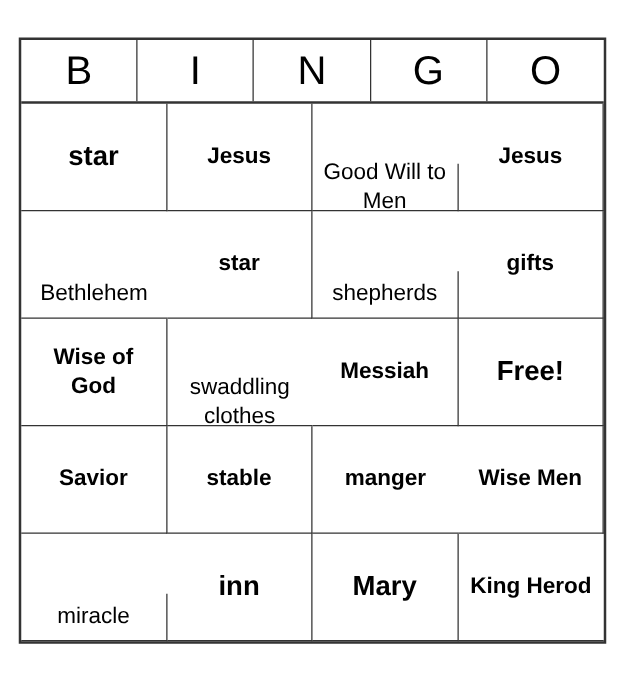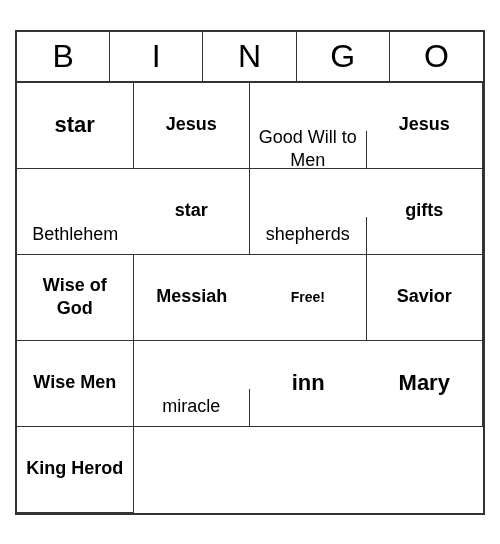--- a/index.html
+++ b/index.html
@@ -76,21 +76,21 @@
       font-size: 18px;
       font-weight: bold;
     }
 
     .bingo-cell.small {
       font-size: 18px;
       margin-top: 48px;
     }
 
     .bingo-cell.free {
-      font-size: 14px;
+      font-size: 22px;
       font-weight: bold;
     }
   </style>
 </head>
 <body>
 
 <div class="bingo-card">
   <div class="bingo-header">
   <div class="bingo-header-cell">B</div>
       <div class="bingo-header-cell">I</div>
@@ -101,22 +101,25 @@
   <div class="bingo-grid">
   <div class="bingo-cell large">star</div>
       <div class="bingo-cell medium">Jesus</div>
       <div class="bingo-cell small">Good Will to Men</div>
       <div class="bingo-cell medium">Jesus</div>
       <div class="bingo-cell small">Bethlehem</div>
       <div class="bingo-cell medium">star</div>
       <div class="bingo-cell small">shepherds</div>
       <div class="bingo-cell medium">gifts</div>
       <div class="bingo-cell medium">Wise of God</div>
+      <div class="bingo-cell small">swaddling clothes</div>
       <div class="bingo-cell medium">Messiah</div>
       <div class="bingo-cell free">Free!</div>
       <div class="bingo-cell medium">Savior</div>
+      <div class="bingo-cell medium">stable</div>
+      <div class="bingo-cell medium">manger</div>
       <div class="bingo-cell medium">Wise Men</div>
       <div class="bingo-cell small">miracle</div>
       <div class="bingo-cell large">inn</div>
       <div class="bingo-cell large">Mary</div>
       <div class="bingo-cell medium">King Herod</div>
     </div>
 </div>
 
 </body></html>

